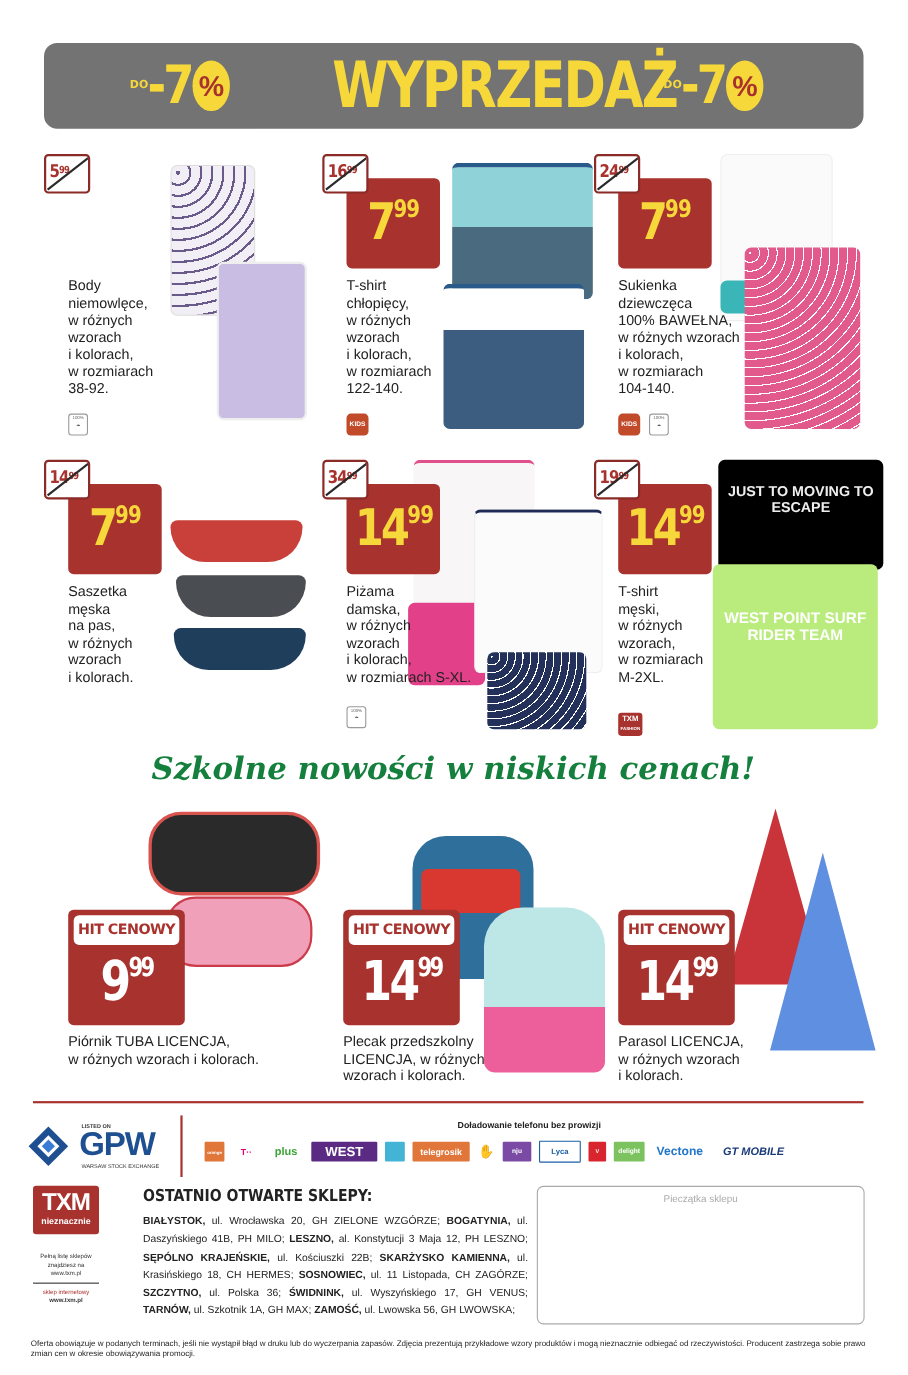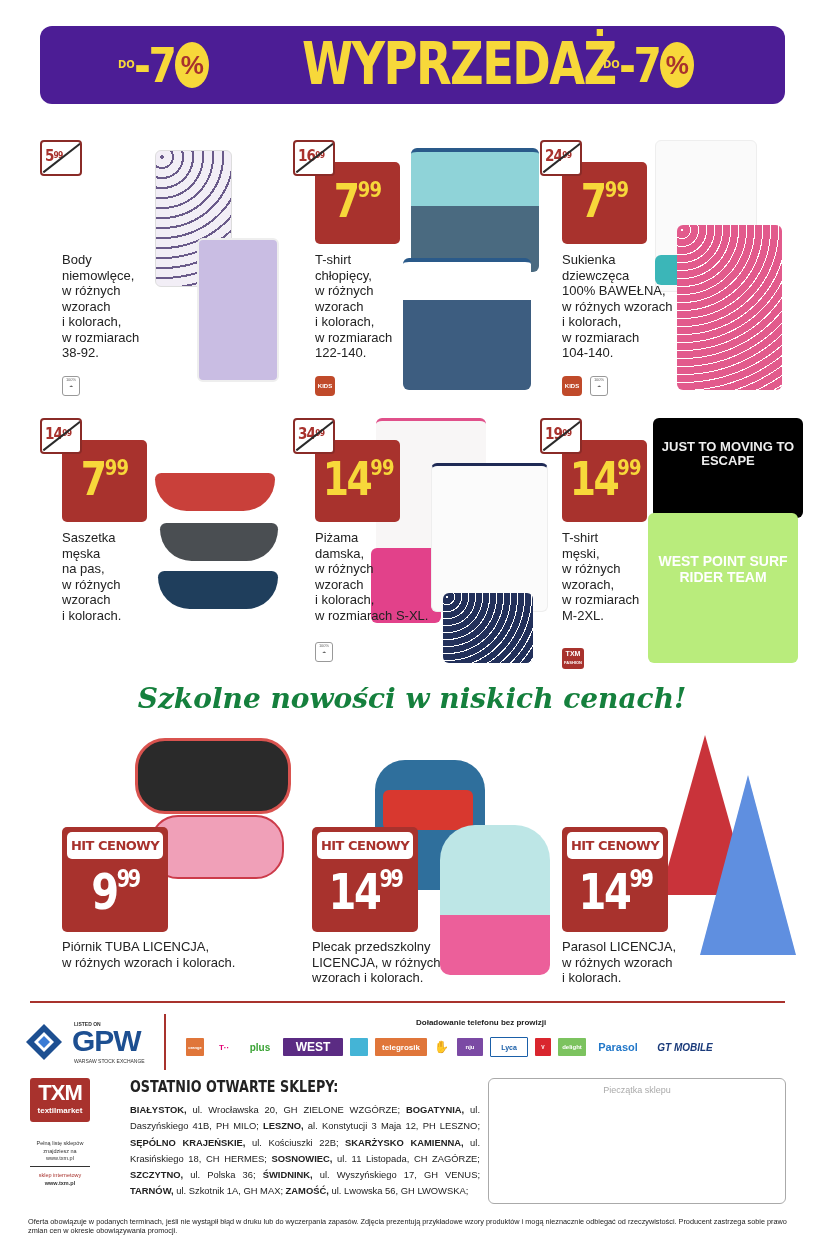--- a/index.html
+++ b/index.html
@@ -1,19 +1,19 @@
 <!DOCTYPE html>
 <html><head>
 <meta charset="utf-8">
 <style>
   html, body { margin:0; padding:0; background:#ffffff; }
   body { width:825px; height:1250px; position:relative; overflow:hidden; font-family:"Liberation Sans", sans-serif; color:#1a1a1a; }
 
   
-  .banner { position:absolute; left:40px; top:26px; width:745px; height:78px; background:#4c1d95; border-radius:12px; }
+  .banner { position:absolute; left:40px; top:39px; width:745px; height:78px; background:#737373; border-radius:12px; }
   .banner .pct { position:absolute; top:6px; height:66px; display:flex; align-items:center; }
   .banner .pct .do { font-family:"DejaVu Sans", sans-serif; font-weight:bold; color:#f7d83a; font-size:10px; line-height:10px; width:14px; text-align:center; margin-right:2px; }
   .banner .pct .num { font-family:"DejaVu Sans", sans-serif; font-weight:bold; color:#f7d83a; font-size:48px; letter-spacing:-3px; transform:scaleX(0.85); transform-origin:left center; display:inline-block; }
   .banner .pct .pcirc { display:inline-block; width:34px; height:46px; border-radius:50%; background:#f7d83a; color:#a8322d; font-weight:bold; font-size:26px; text-align:center; line-height:46px; margin-left:-6px; }
   .banner .title { position:absolute; left:262px; top:4px; font-family:"DejaVu Sans", sans-serif; font-weight:bold; font-size:58px; color:#f7d83a; letter-spacing:-2px; transform:scaleX(0.8); transform-origin:left center; white-space:nowrap; }
 
   
   .prod { position:absolute; width:250px; height:260px; }
   .oldprice { position:absolute; left:0; top:0; width:38px; height:32px; border:2px solid #8a2b27; border-radius:4px; background:#fff; z-index:3; overflow:hidden; }
   .oldprice .op { position:absolute; left:3px; top:4px; font-family:"DejaVu Sans", sans-serif; font-weight:bold; font-size:16px; color:#a8322d; letter-spacing:-1px; transform:scaleX(0.85); transform-origin:left; white-space:nowrap; }
@@ -299,27 +299,27 @@
   <div class="op" style="width:26px;color:#e20074;background:transparent;font-size:8px;">T··</div>
   <div class="op" style="width:32px;color:#3aa335;background:transparent;font-size:10px;">plus</div>
   <div class="op" style="width:60px;background:#5b2b83;font-size:12px;">WEST</div>
   <div class="op" style="width:18px;background:#44b4d6;font-size:3px;"></div>
   <div class="op" style="width:52px;background:#e0763a;font-size:8px;">telegrosik</div>
   <div class="op" style="width:16px;color:#c0332f;background:transparent;font-size:12px;">✋</div>
   <div class="op" style="width:26px;background:#7b4aa4;font-size:6px;">nju</div>
   <div class="op" style="width:36px;color:#1a5fa8;background:transparent;border:1px solid #1a5fa8;font-size:7px;">Lyca</div>
   <div class="op" style="width:16px;background:#d9262e;font-size:5px;">V</div>
   <div class="op" style="width:28px;background:#7cc35f;font-size:6px;">delight</div>
-  <div class="op" style="width:50px;color:#2378c9;background:transparent;font-size:11px;">Parasol</div>
+  <div class="op" style="width:50px;color:#2378c9;background:transparent;font-size:11px;">Vectone</div>
   <div class="op" style="width:70px;color:#1a3a7a;background:transparent;font-size:10px;font-style:italic;">GT MOBILE</div>
 </div>
 
 <div class="txmlogo">
   <div class="t1">TXM</div>
-  <div class="t2">textilmarket</div>
+  <div class="t2">nieznacznie</div>
 </div>
 <div class="side-info" style="top:1140px;white-space:pre-line;">Pełną listę sklepów
 znajdziesz na
 www.txm.pl</div>
 <div class="side-sep"></div>
 <div class="side-info" style="top:1172px;color:#a8322d;">sklep internetowy</div>
 <div class="side-info" style="top:1180px;font-weight:bold;">www.txm.pl</div>
 
 <div class="stores-title">OSTATNIO OTWARTE SKLEPY:</div>
 <div class="stores">

